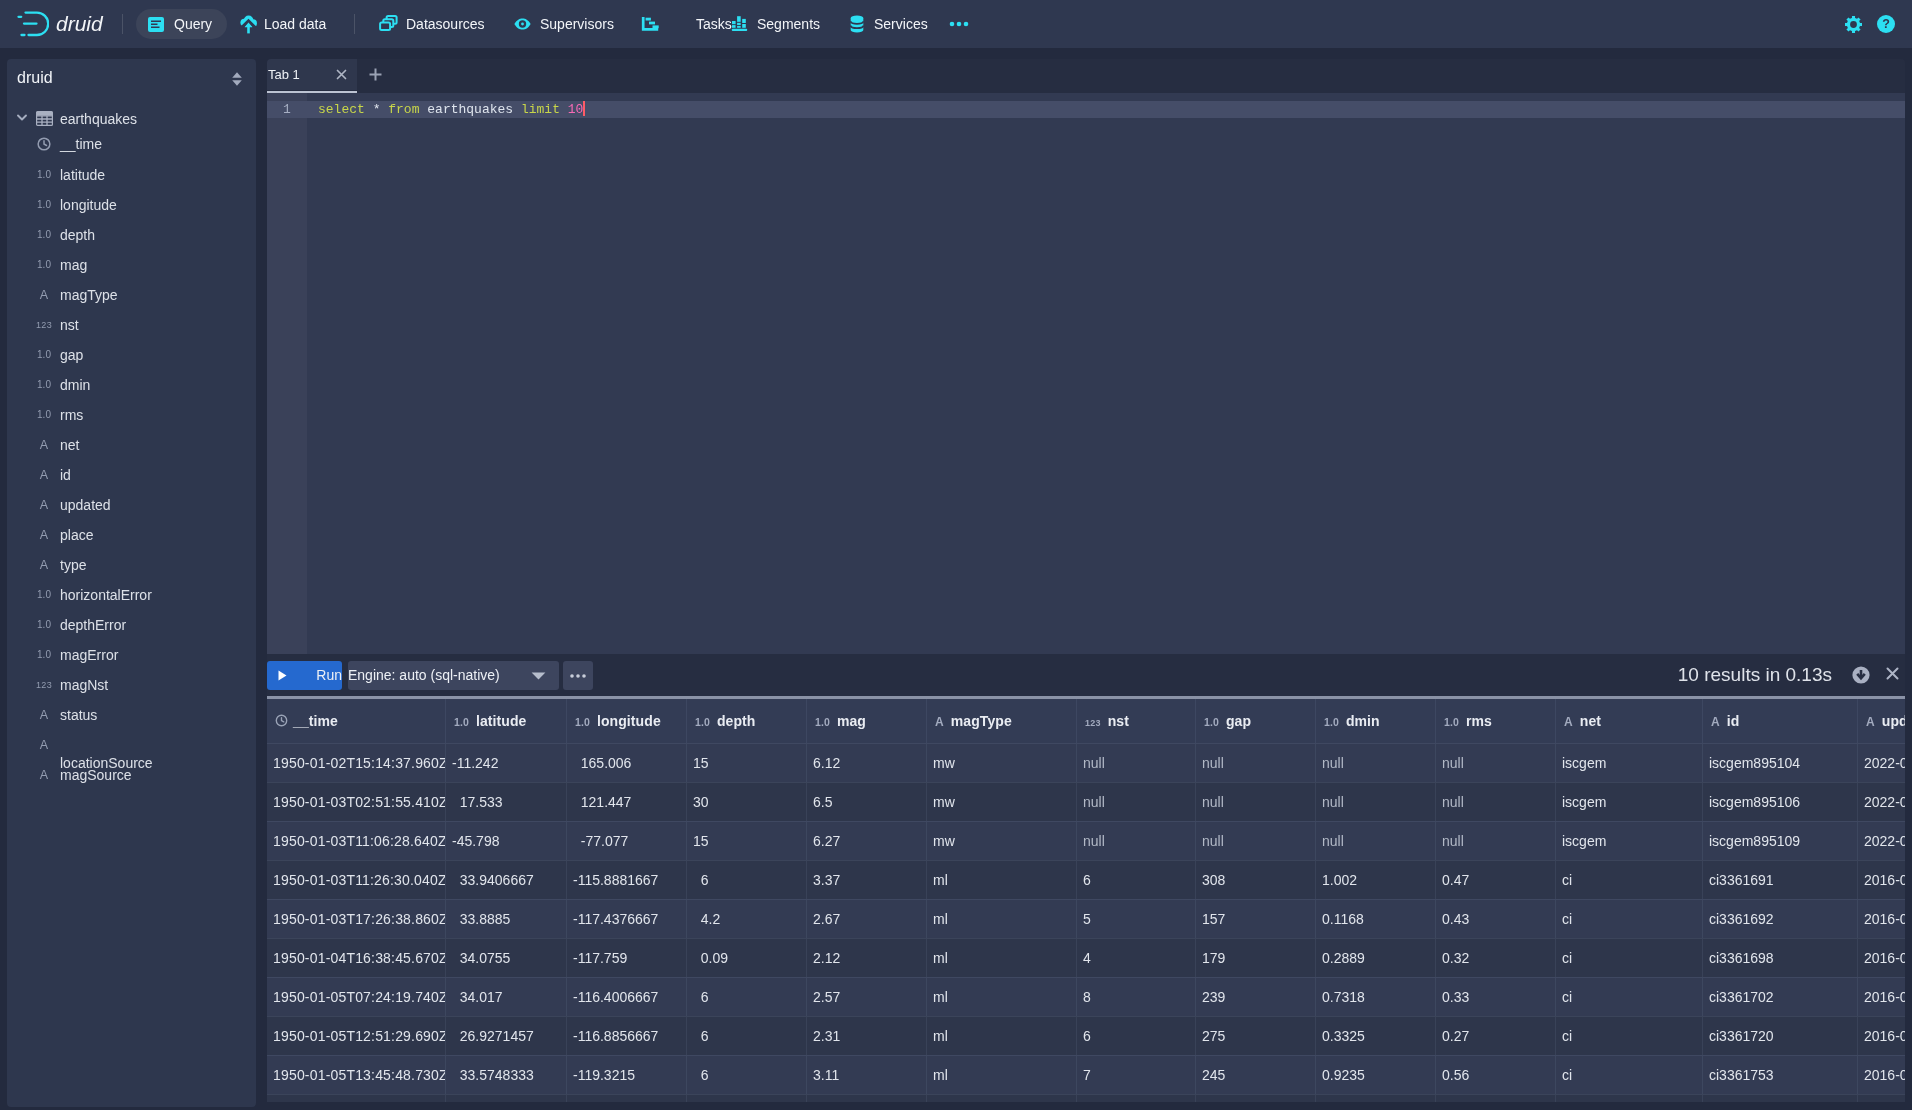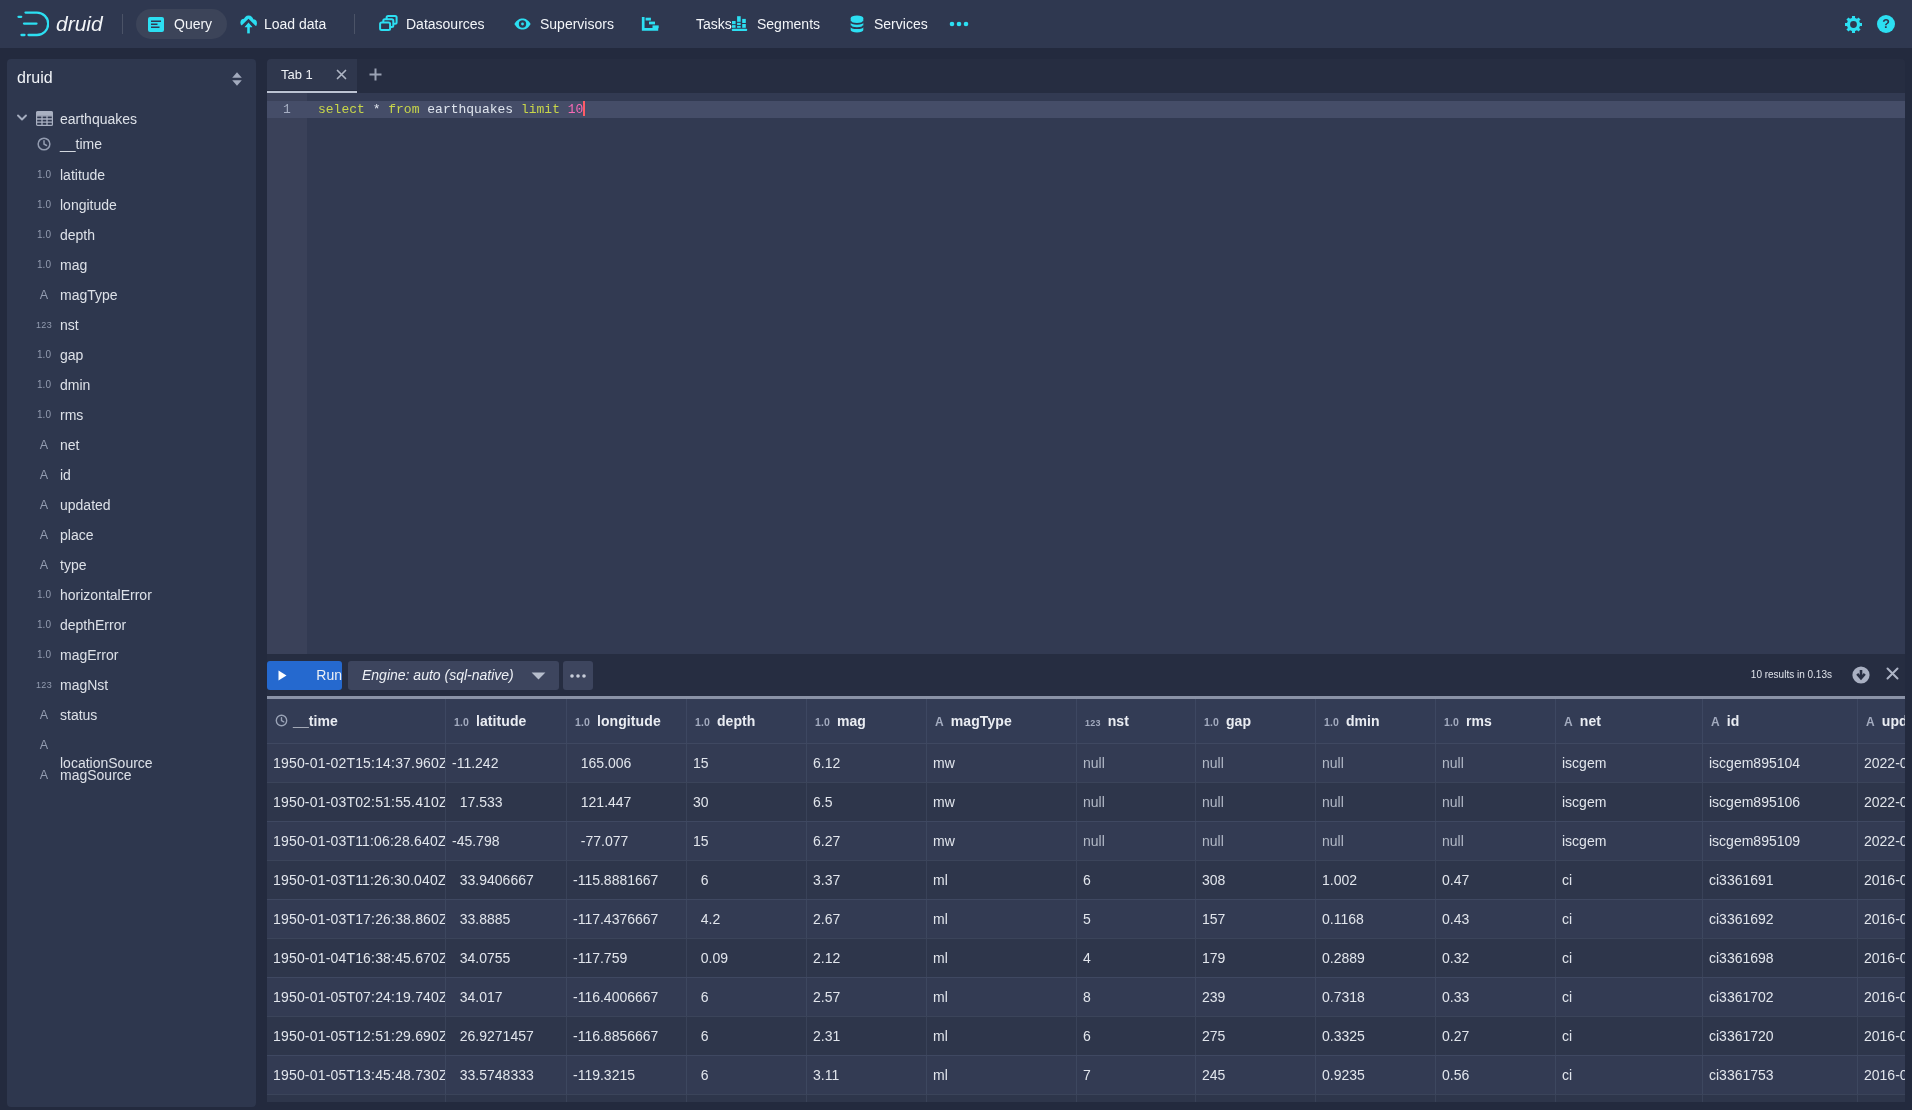--- a/index.html
+++ b/index.html
@@ -217,21 +217,21 @@
   <div class="sA" style="top:640.5px; line-height:30px;">A</div>
     <div class="treetext" style="left:53px; top:640.5px;">status</div>
   <div class="sA" style="top:670.5px; line-height:30px;">A</div>
     <div class="treetext" style="left:53px; top:689px;">locationSource</div>
   <div class="sA" style="top:700.5px; line-height:30px;">A</div>
     <div class="treetext" style="left:53px; top:700.5px;">magSource</div>
 </div>
 
 <div id="main">
   <div id="tabbar">
-    <div id="tab1"><span style="margin-left:14px;">Tab 1</span>
+    <div id="tab1"><span style="margin-left:1px;">Tab 1</span>
       <svg class="abs" style="left:69px; top:10px;" width="11" height="11" viewBox="0 0 11 11">
           <path d="M1.5 1.5 L9.5 9.5 M9.5 1.5 L1.5 9.5" stroke="#aeb5c4" stroke-width="1.7" stroke-linecap="round"></path>
         </svg>
     </div>
     <svg class="abs" style="left:102px; top:9px;" width="13" height="13" viewBox="0 0 13 13">
         <path d="M6.5 0.5 V12.5 M0.5 6.5 H12.5" stroke="#9aa2b4" stroke-width="2"></path>
       </svg>
     <div id="tabuline"></div>
   </div>
   <div id="editor">
@@ -241,33 +241,33 @@
       </div>
     <div id="codeline"><span style="color:#c8d64a">select</span> <span style="color:#e3e8f0">*</span> <span style="color:#c8d64a">from</span> <span style="color:#dfe5ee">earthquakes</span> <span style="color:#c8d64a">limit</span> <span style="color:#f76ab5">10</span><span style="display:inline-block; width:2px; height:15px; background:#ff5b66; vertical-align:-3px;"></span></div>
   </div>
   <div id="runbar">
     <div class="btn" id="runbtn">
       <svg class="abs" style="left:11px; top:9px;" width="9" height="11" viewBox="0 0 9 11">
           <path d="M0.5 0.5 L8.5 5.5 L0.5 10.5 Z" fill="#fff"></path>
         </svg>
       <span style="margin-left:37px; line-height:29px;">Run</span>
     </div>
-    <div class="btn" id="enginebtn"><span style="margin-left:14px; line-height:29px;font-style:italic;">Engine: auto (sql-native)</span>
+    <div class="btn" id="enginebtn"><span style="line-height:29px;">Engine: auto (sql-native)</span>
       <svg class="abs" style="left:183px; top:11px;" width="15" height="8" viewBox="0 0 15 8">
           <path d="M0.6 0.6 H14.4 L7.5 7.6 Z" fill="#b6bdcc"></path>
         </svg>
     </div>
     <div class="btn" id="morebtn">
       <svg class="abs" style="left:7px; top:12.5px;" width="16" height="4" viewBox="0 0 16 4">
           <circle cx="2" cy="2" r="1.8" fill="#c8cdd9"></circle>
           <circle cx="8" cy="2" r="1.8" fill="#c8cdd9"></circle>
           <circle cx="14" cy="2" r="1.8" fill="#c8cdd9"></circle>
         </svg>
     </div>
-    <span style="position:absolute; right:73px; top:0; line-height:42px; font-size:10px; color:#dfe3ea;">10 results in 0.13s</span>
+    <span style="position:absolute; right:73px; top:0; line-height:42px; font-size:19px; color:#dfe3ea;">10 results in 0.13s</span>
     <svg class="abs" style="left:1585px; top:12px;" width="18" height="18" viewBox="0 0 18 18">
       <circle cx="9" cy="9" r="8.6" fill="#a9b0c2"></circle>
       <path d="M9 4 V10.5" stroke="#262d41" stroke-width="2.6"></path>
       <path d="M5.2 7.8 L9 12.2 L12.8 7.8" fill="none" stroke="#262d41" stroke-width="2.6" stroke-linejoin="miter"></path>
     </svg>
     <svg class="abs" style="left:1619px; top:13px;" width="13" height="13" viewBox="0 0 13 13">
         <path d="M1.5 1.5 L11.5 11.5 M11.5 1.5 L1.5 11.5" stroke="#aeb5c6" stroke-width="2" stroke-linecap="round"></path>
       </svg>
   </div>
   <div id="lightbar"></div>

